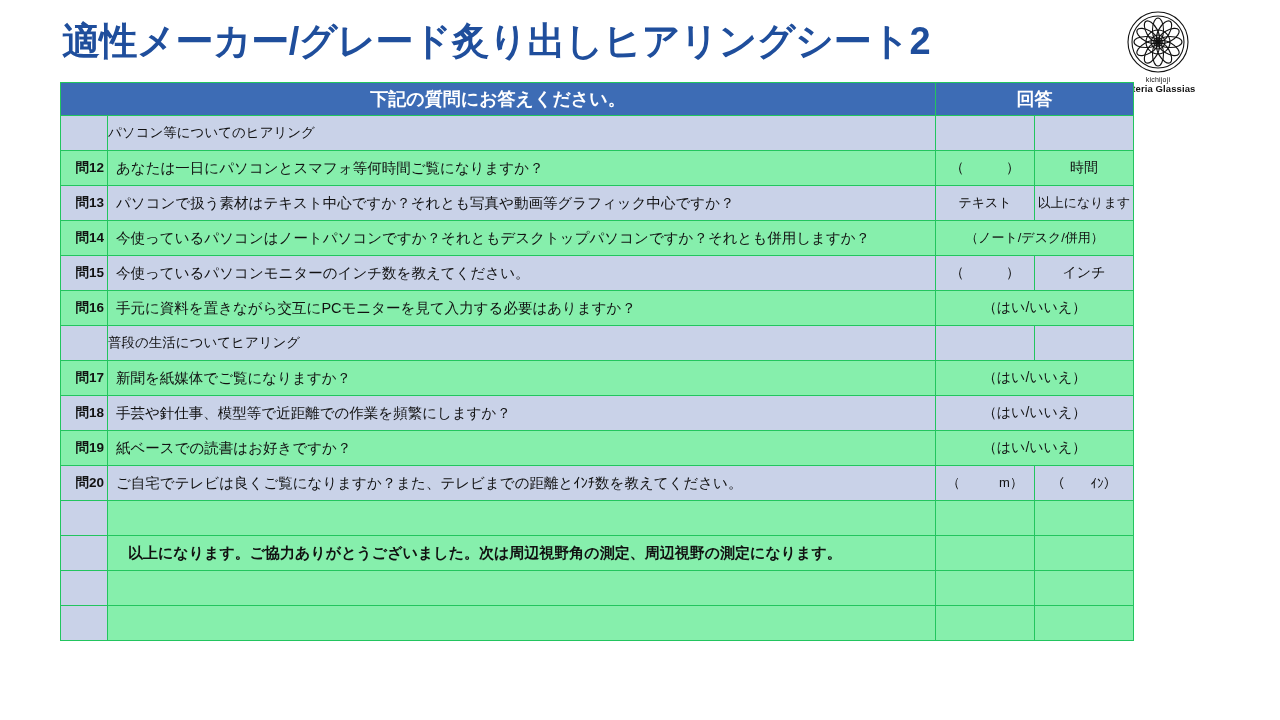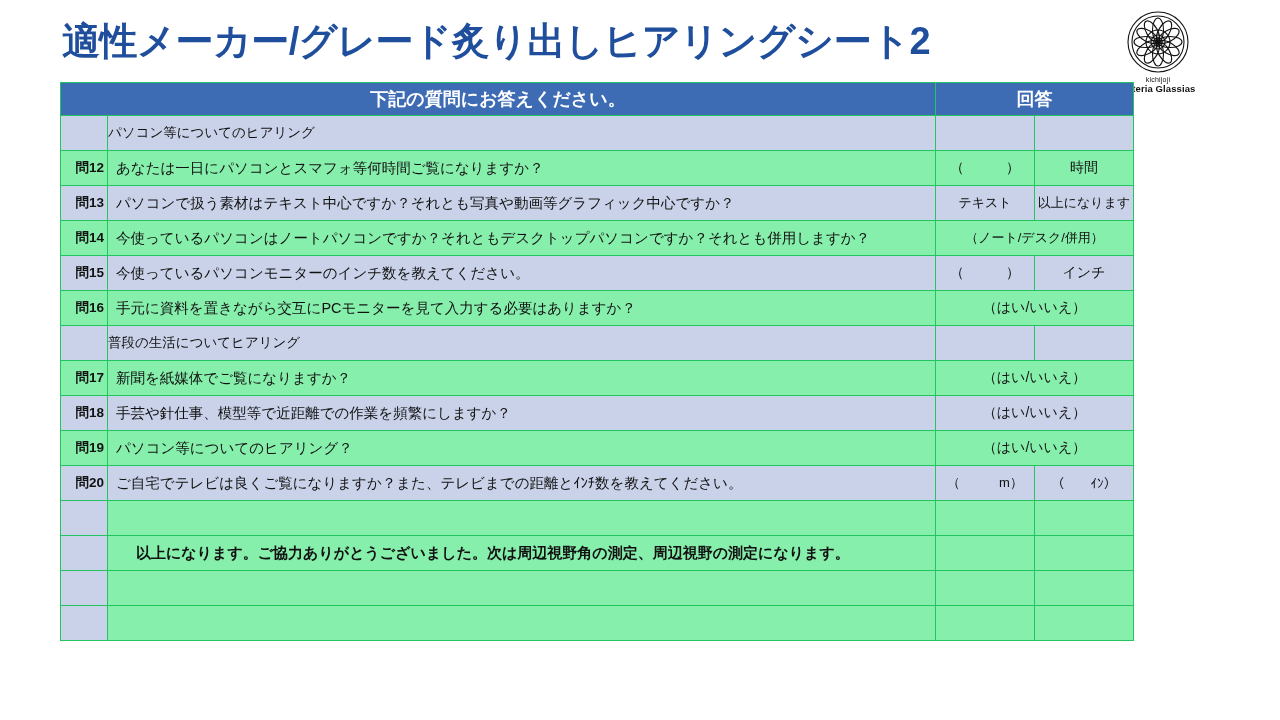--- a/index.html
+++ b/index.html
@@ -104,21 +104,21 @@
   td.ans {
     text-align: center;
     font-size: 14px;
   }
   td.ans.small { font-size: 13px; }
   td.section {
     text-align: left;
     font-size: 13.5px;
   }
   td.closing {
-    padding-left: 28px;
+    padding-left: 20px;
     font-weight: bold;
     font-size: 15px;
   }
   td.spacer { height: 34px; }
   .ans-pair { white-space: nowrap; }
 </style>
 </head>
 <body>
 
 <div class="slide">
@@ -219,21 +219,21 @@
       </tr>
 
       <tr>
         <td class="band-dark num">問18</td>
         <td class="band-dark q">手芸や針仕事、模型等で近距離での作業を頻繁にしますか？</td>
         <td class="band-dark ans ans-pair" colspan="2">（はい/いいえ）</td>
       </tr>
 
       <tr>
         <td class="band-white num">問19</td>
-        <td class="band-white q">パソコン等についてのヒアリング？</td>
+        <td class="band-white q">紙ベースでの読書はお好きですか？</td>
         <td class="band-white ans ans-pair" colspan="2">（はい/いいえ）</td>
       </tr>
 
       <tr>
         <td class="band-dark num">問20</td>
         <td class="band-dark q">ご自宅でテレビは良くご覧になりますか？また、テレビまでの距離とｲﾝﾁ数を教えてください。</td>
         <td class="band-dark ans small">（　　　m）</td>
         <td class="band-dark ans small">（　　ｲﾝ）</td>
       </tr>
 

